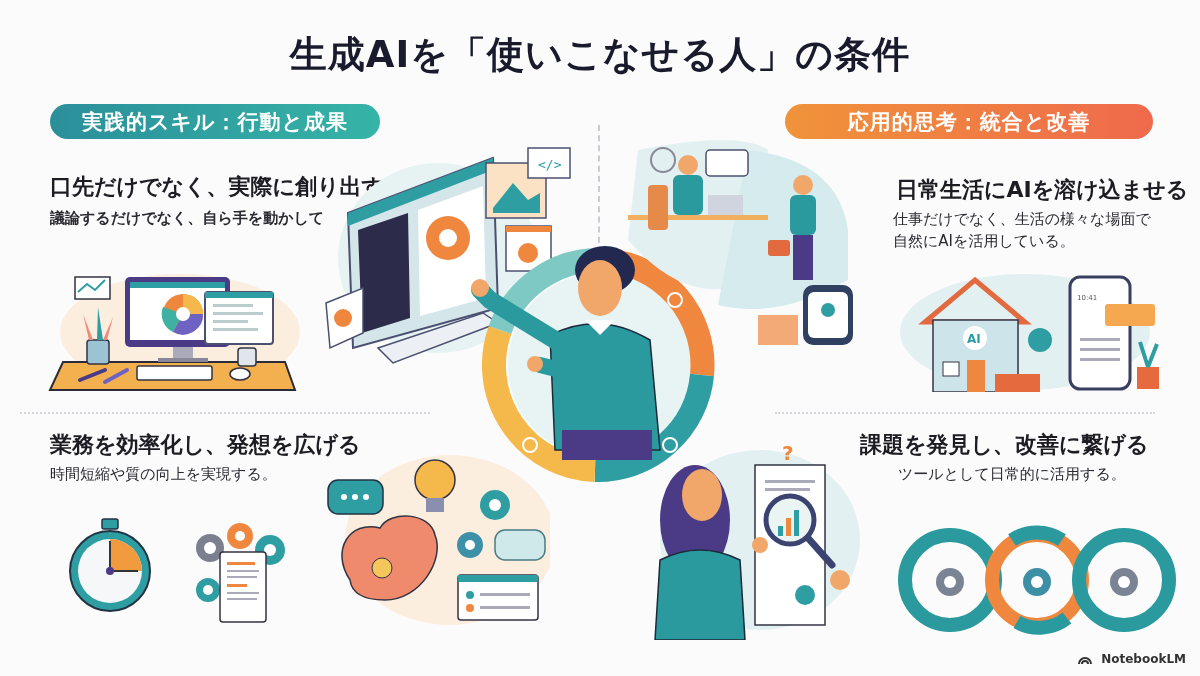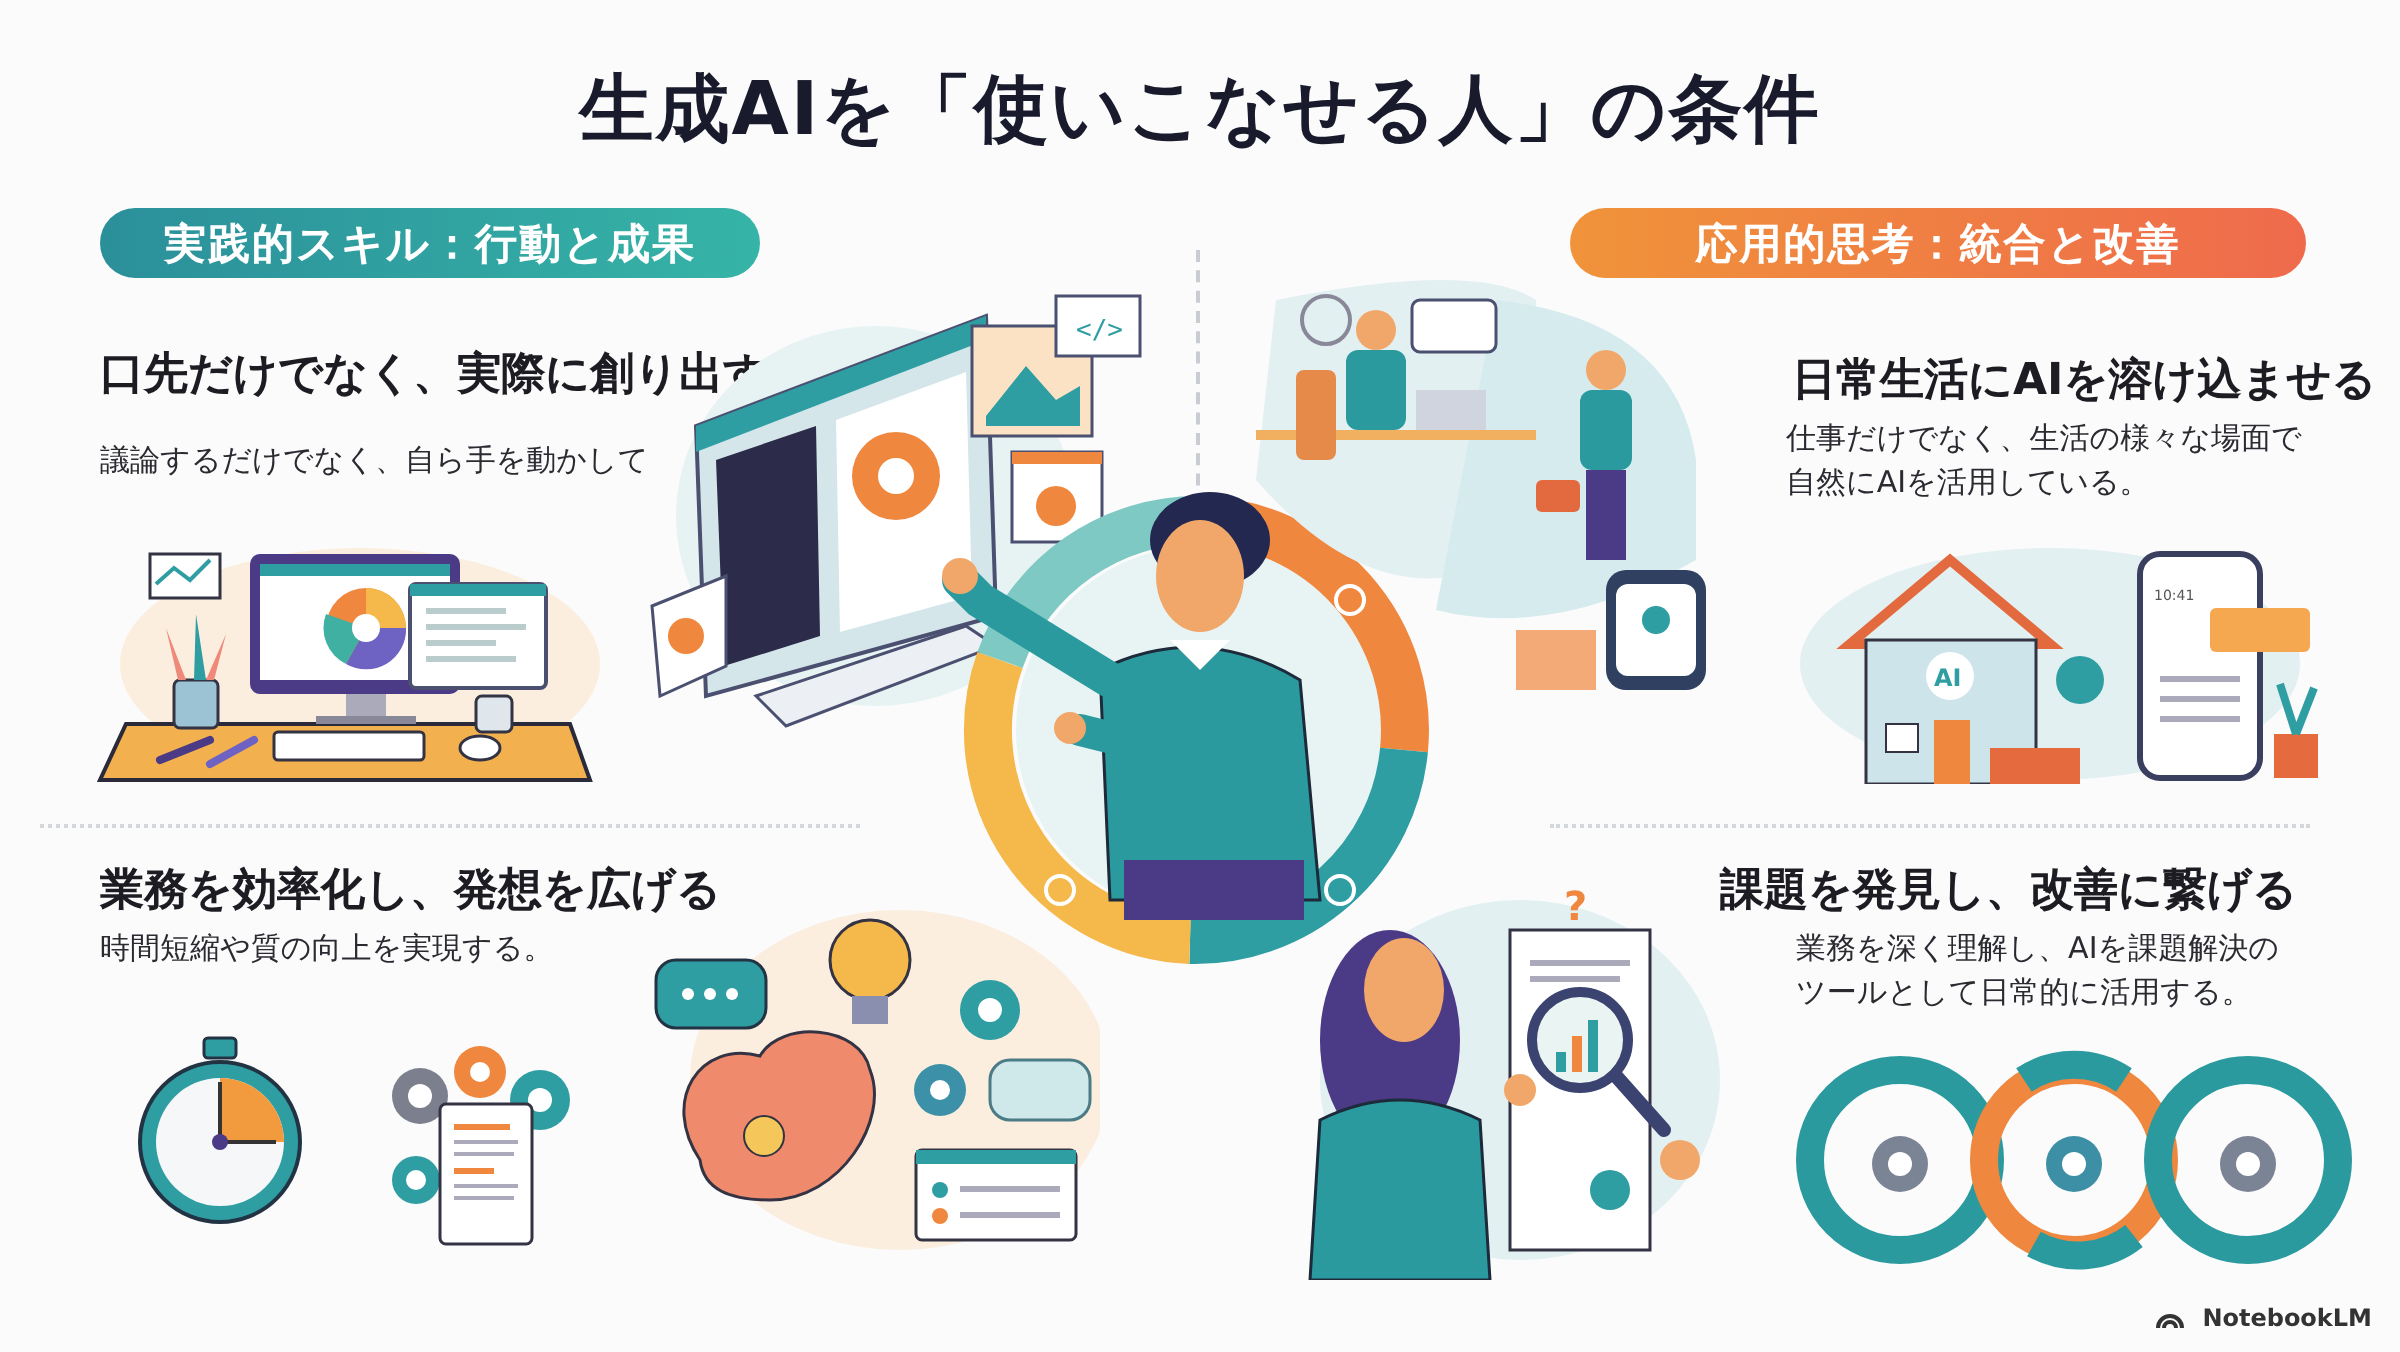--- a/index.html
+++ b/index.html
@@ -23,38 +23,37 @@
 <div class="abs title">生成AIを「使いこなせる人」の条件</div>
 
 <div class="abs pill pill-left">実践的スキル：行動と成果</div>
 <div class="abs pill pill-right">応用的思考：統合と改善</div>
 
 <div class="abs divider-v"></div>
 <div class="abs divider-h" style="left:20px;width:410px;"></div>
 <div class="abs divider-h" style="left:775px;width:380px;"></div>
 
 <div class="abs heading" style="left:50px;top:172px;">口先だけでなく、実際に創り出す</div>
-<div class="abs desc" style="left:50px;top:219px;">
+<div class="abs desc" style="left:50px;top:207px;font-weight:bold;">
   <div>議論するだけでなく、自ら手を動かして</div>
 </div>
 
 <div class="abs heading" style="left:50px;top:430px;">業務を効率化し、発想を広げる</div>
 <div class="abs desc" style="left:50px;top:463px;">
   <div>時間短縮や質の向上を実現する。</div>
 </div>
 
 <div class="abs heading" style="left:874px;top:175px;margin-left:22px;">日常生活にAIを溶け込ませる</div>
 <div class="abs desc" style="left:893px;top:208px;">
   <div>仕事だけでなく、生活の様々な場面で</div>
   <div>自然にAIを活用している。</div>
 </div>
 
 <div class="abs heading" style="left:860px;top:430px;">課題を発見し、改善に繋げる</div>
 <div class="abs desc" style="left:898px;top:463px;">
-  <div>業務を深く理解し、AIを課題解決の</div>
   <div>ツールとして日常的に活用する。</div>
 </div>
 
 <div class="abs" style="left:45px;top:262px;width:255px;height:130px;">
   <svg width="255" height="130" viewBox="0 0 255 130">
     <ellipse cx="135" cy="70" rx="120" ry="58" fill="#fbeede"></ellipse>
     <polygon points="18,100 240,100 250,128 5,128" fill="#f2b04e" stroke="#2a2a3a" stroke-width="2"></polygon>
     <rect x="80" y="15" width="105" height="70" rx="5" fill="#4b3a86"></rect>
     <rect x="85" y="20" width="95" height="58" fill="#fff"></rect>
     <rect x="85" y="20" width="95" height="6" fill="#2f9ea3"></rect>

